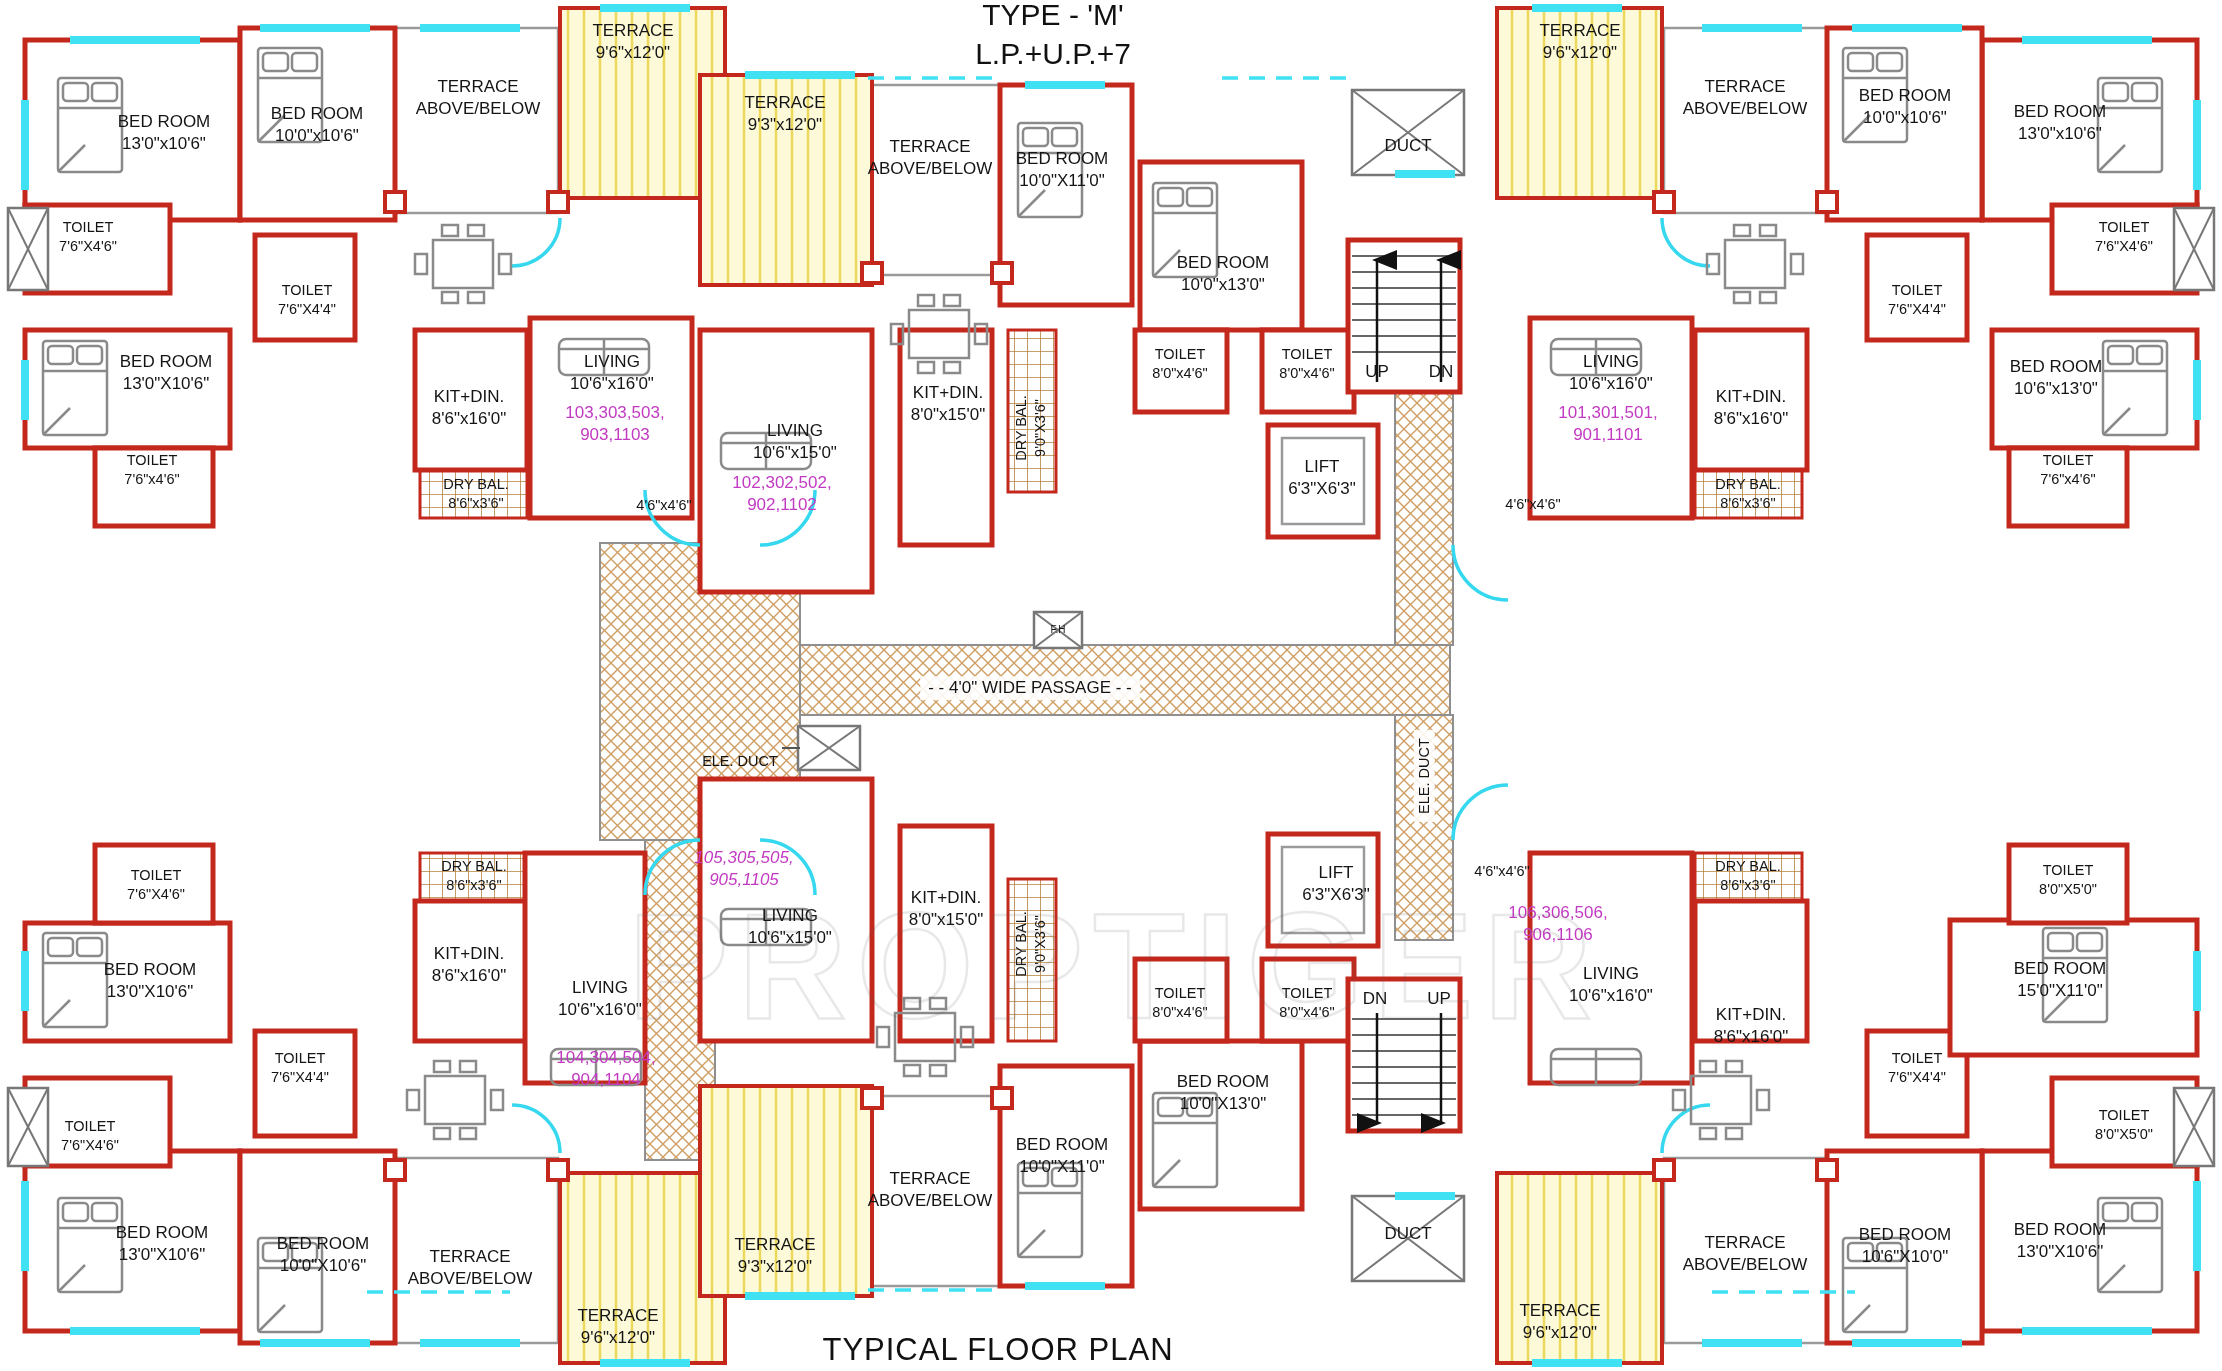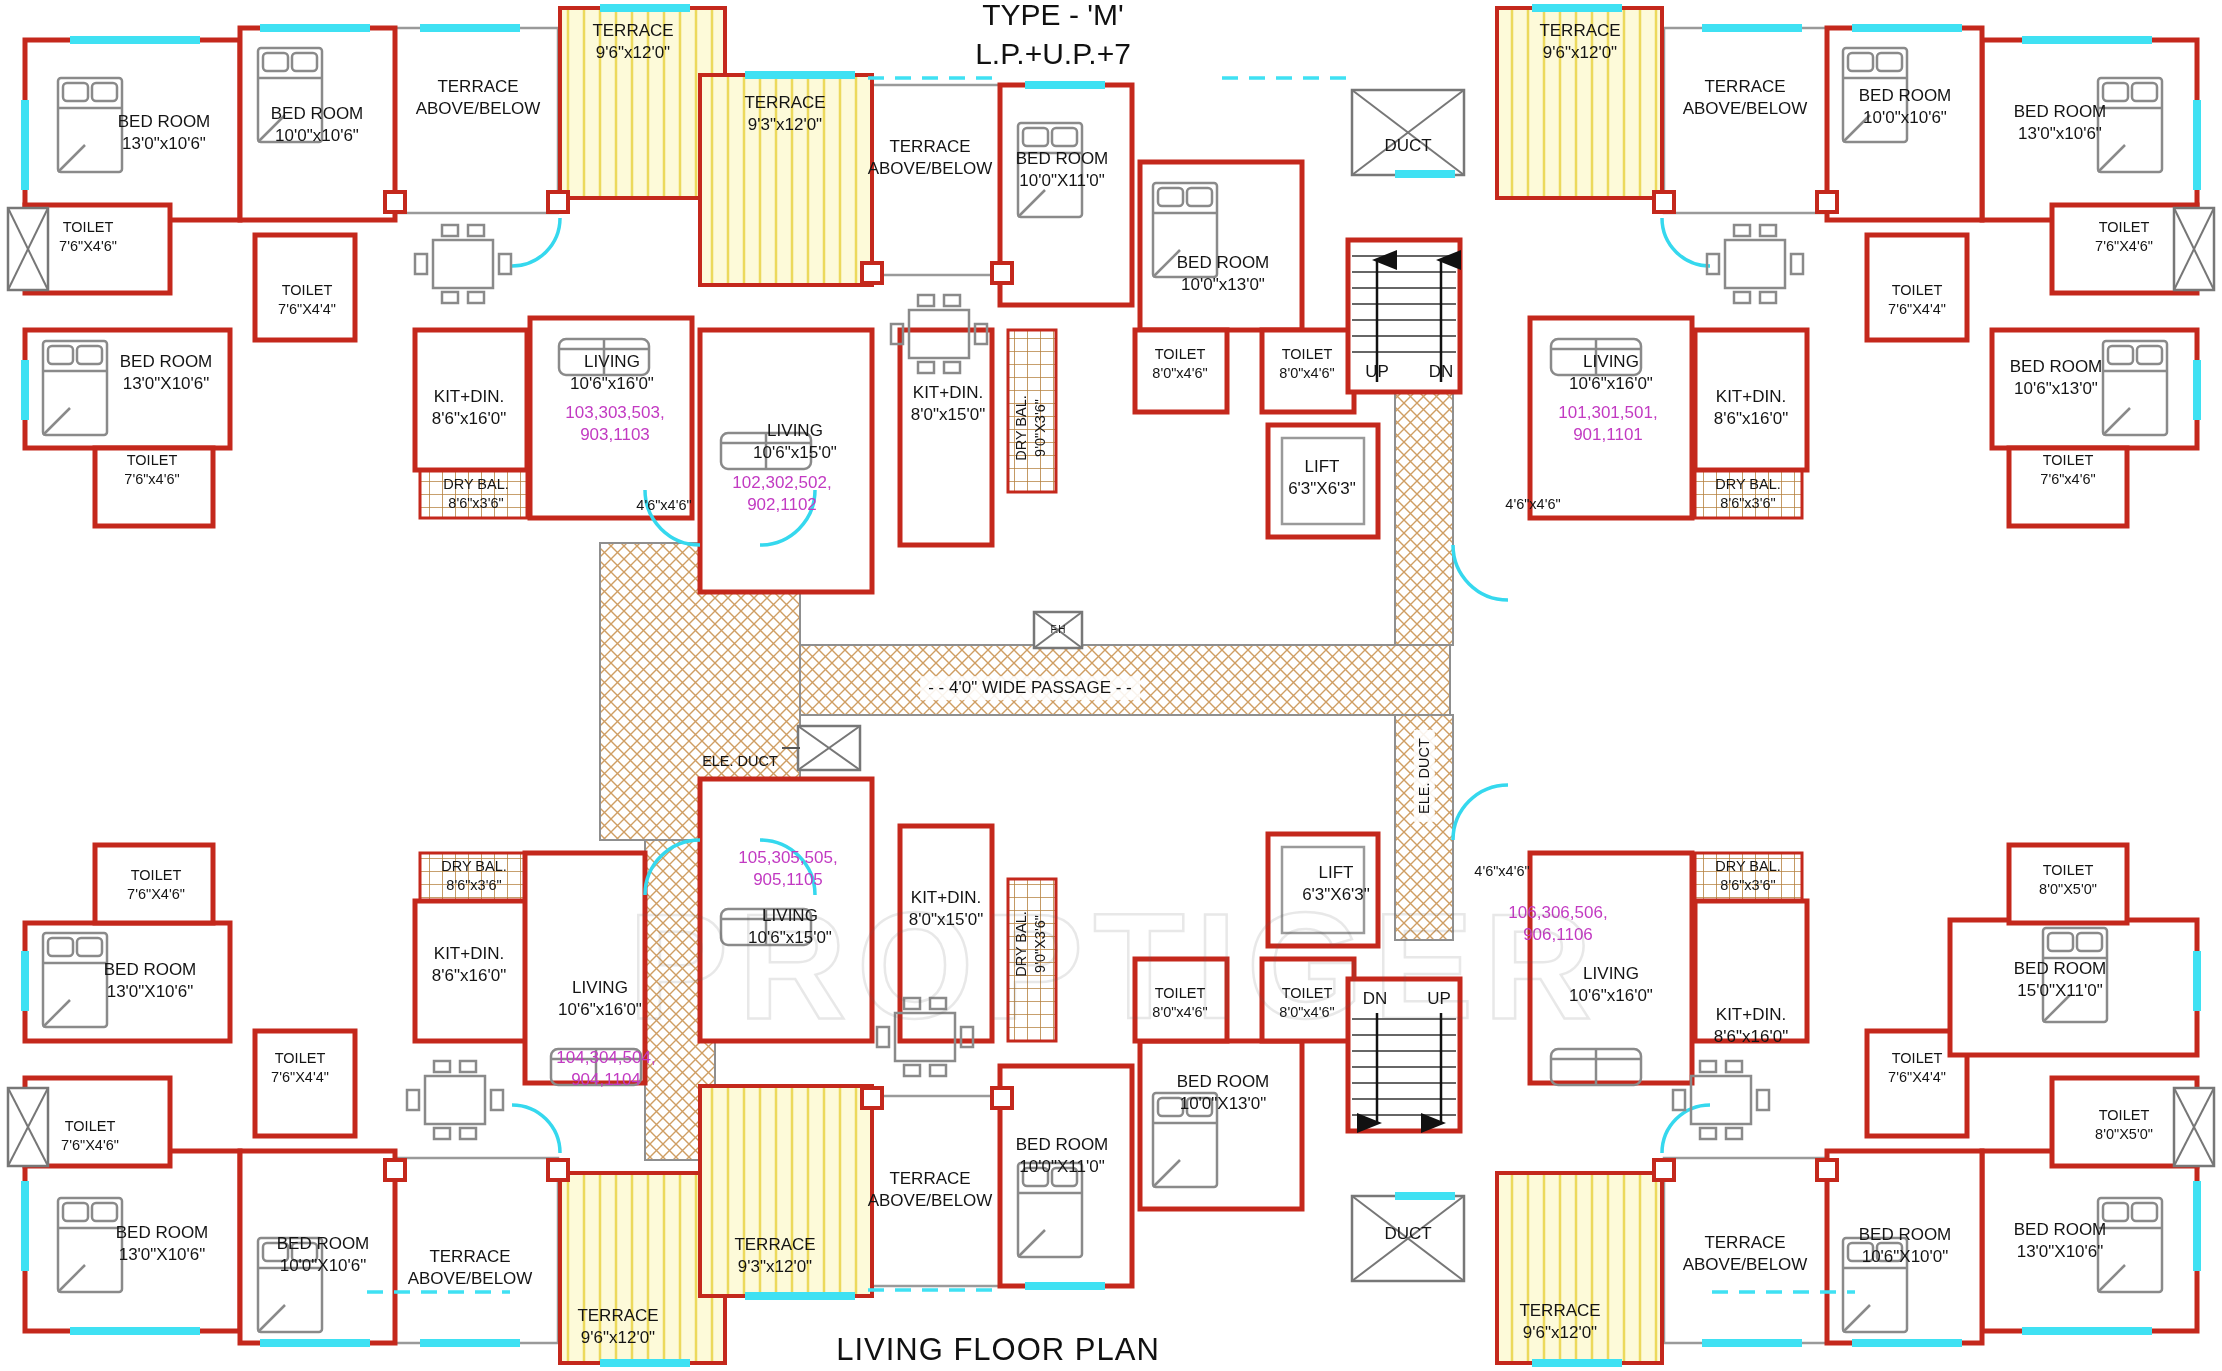--- a/index.html
+++ b/index.html
@@ -537,21 +537,21 @@
         <div>10'0"X10'6"</div>
       </div>
       <div class="lbl" style="left: 470px; top: 1268px;">
         <div>TERRACE</div>
         <div>ABOVE/BELOW</div>
       </div>
       <div class="lbl" style="left: 618px; top: 1327px;">
         <div>TERRACE</div>
         <div>9'6"x12'0"</div>
       </div>
-      <div class="lbl mag" style="left: 788px; top: 869px;">
+      <div class="lbl mag" style="left: 744px; top: 869px; font-style: italic;">
         <div>105,305,505,</div>
         <div>905,1105</div>
       </div>
       <div class="lbl" style="left: 790px; top: 927px;">
         <div>LIVING</div>
         <div>10'6"x15'0"</div>
       </div>
       <div class="lbl" style="left: 946px; top: 909px;">
         <div>KIT+DIN.</div>
         <div>8'0"x15'0"</div>
@@ -648,16 +648,16 @@
         <div>BED ROOM</div>
         <div>13'0"X10'6"</div>
       </div>
     </div>
 
   <div class="title">
     <div>TYPE - 'M'</div>
     <div>L.P.+U.P.+7</div>
   </div>
 
-  <div class="caption">LIVING FLOOR PLAN</div>
+  <div class="caption">TYPICAL FLOOR PLAN</div>
 
   <div class="watermark">PROPTIGER</div>
 </div>
 
 </body></html>

